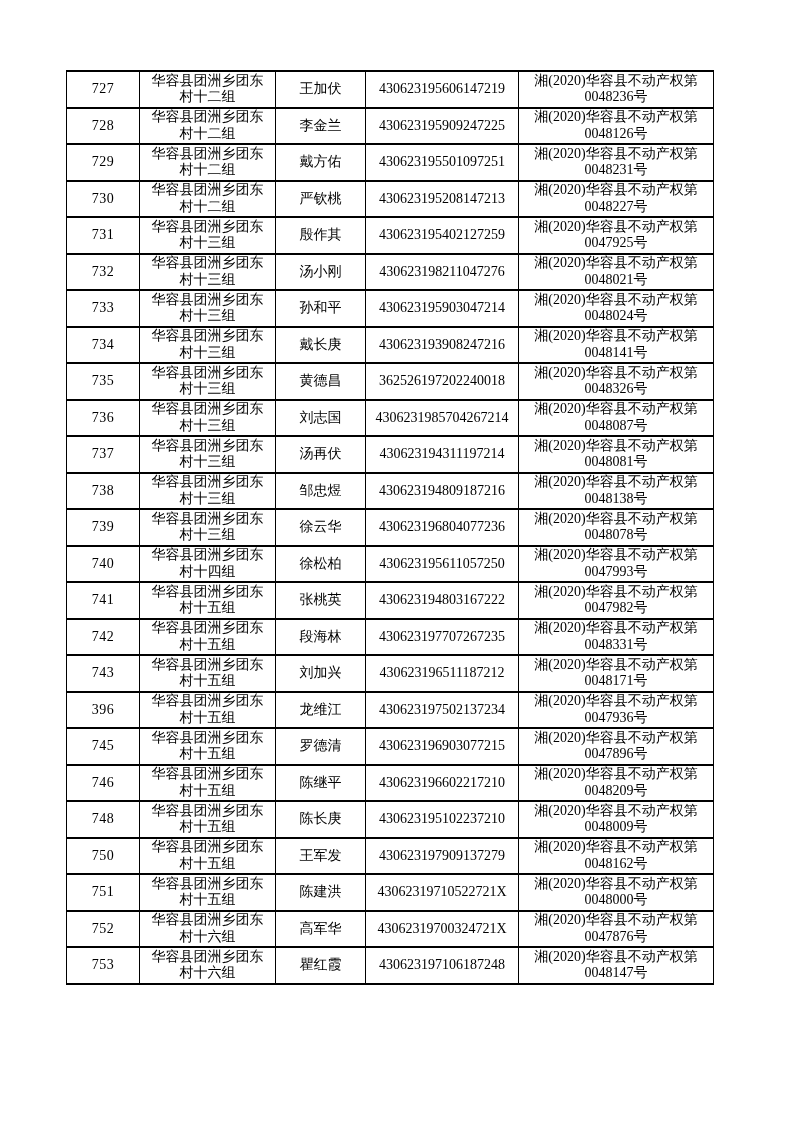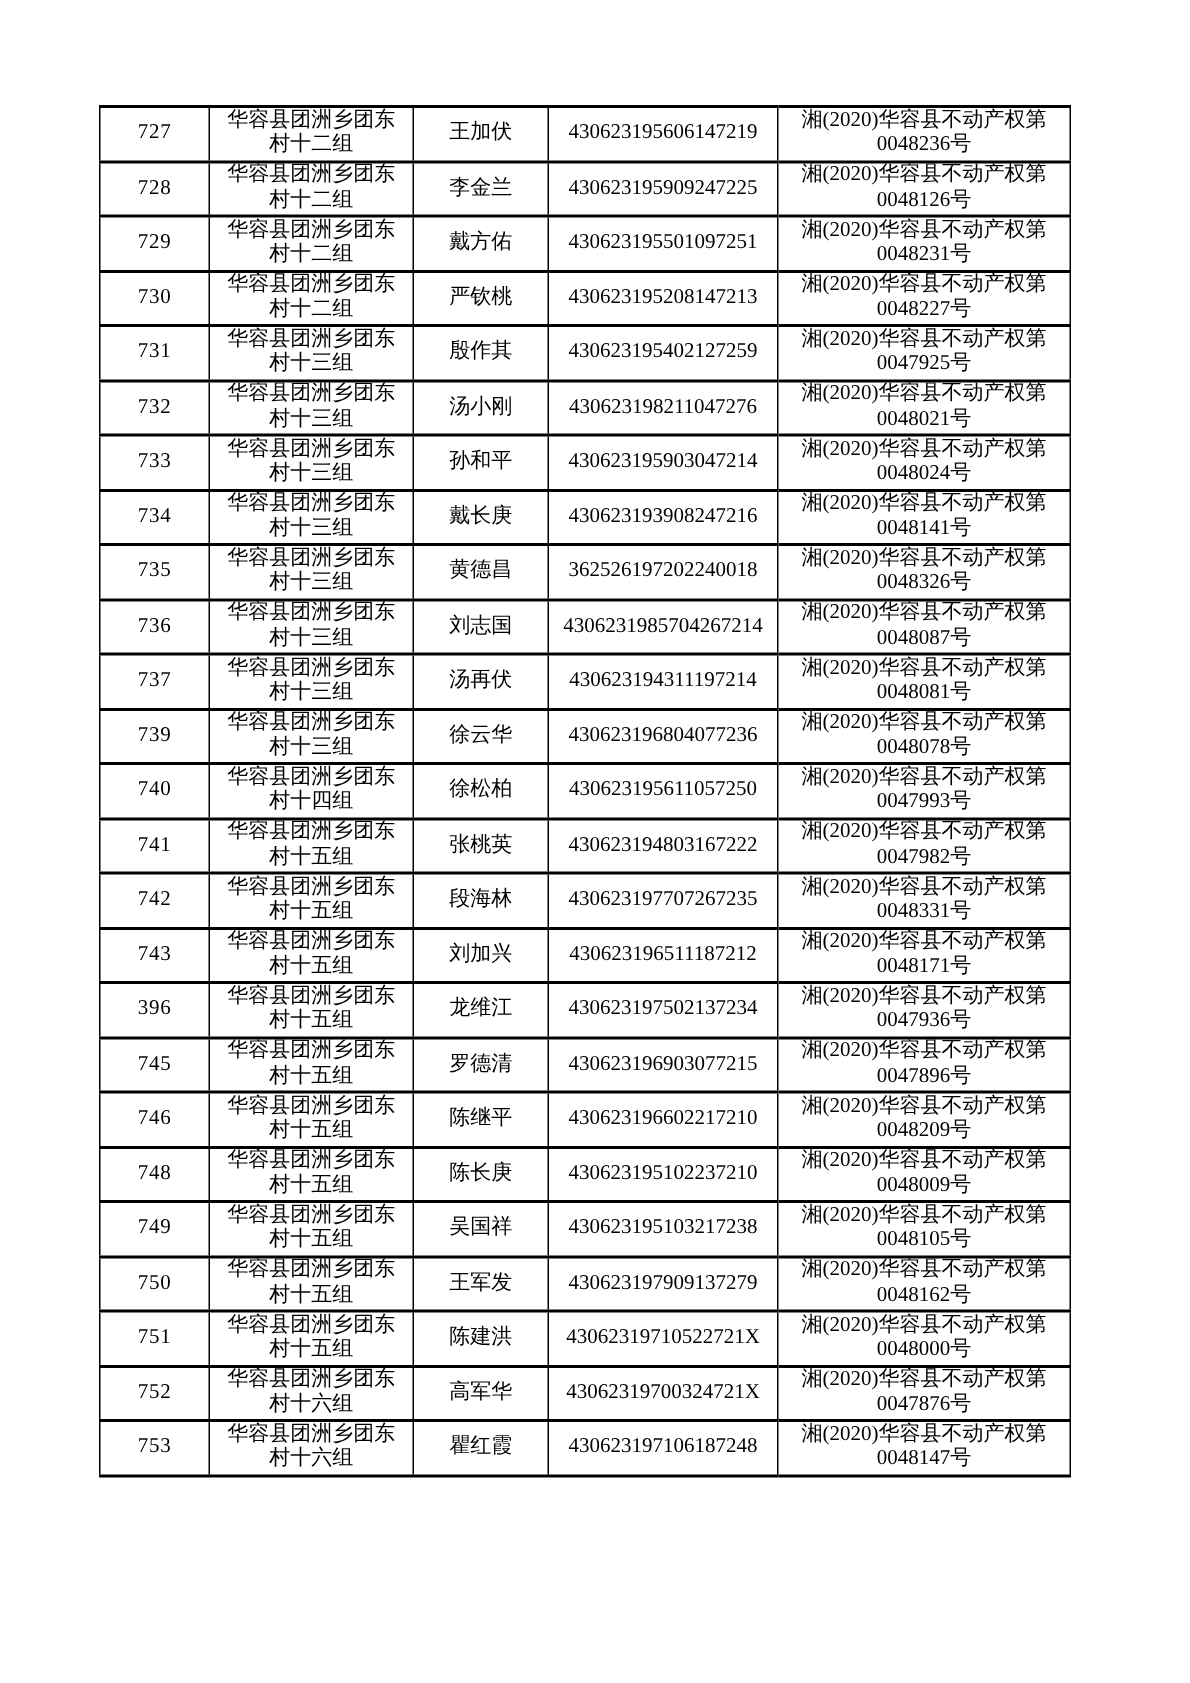--- a/index.html
+++ b/index.html
@@ -164,20 +164,29 @@
   <tr>
     <td class="cell-no">737</td>
     <td class="cell-addr">华容县团洲乡团东
 村十三组</td>
     <td class="cell-name">汤再伏</td>
     <td class="cell-id">430623194311197214</td>
     <td class="cell-cert">湘(2020)华容县不动产权第
 0048081号</td>
   </tr>
 
+  <tr>
+    <td class="cell-no">738</td>
+    <td class="cell-addr">华容县团洲乡团东
+村十三组</td>
+    <td class="cell-name">邹忠煜</td>
+    <td class="cell-id">430623194809187216</td>
+    <td class="cell-cert">湘(2020)华容县不动产权第
+0048138号</td>
+  </tr>
 
   <tr>
     <td class="cell-no">739</td>
     <td class="cell-addr">华容县团洲乡团东
 村十三组</td>
     <td class="cell-name">徐云华</td>
     <td class="cell-id">430623196804077236</td>
     <td class="cell-cert">湘(2020)华容县不动产权第
 0048078号</td>
   </tr>
@@ -256,29 +265,20 @@
   <tr>
     <td class="cell-no">748</td>
     <td class="cell-addr">华容县团洲乡团东
 村十五组</td>
     <td class="cell-name">陈长庚</td>
     <td class="cell-id">430623195102237210</td>
     <td class="cell-cert">湘(2020)华容县不动产权第
 0048009号</td>
   </tr>
 
-  <tr>
-    <td class="cell-no">749</td>
-    <td class="cell-addr">华容县团洲乡团东
-村十五组</td>
-    <td class="cell-name">吴国祥</td>
-    <td class="cell-id">430623195103217238</td>
-    <td class="cell-cert">湘(2020)华容县不动产权第
-0048105号</td>
-  </tr>
 
   <tr>
     <td class="cell-no">750</td>
     <td class="cell-addr">华容县团洲乡团东
 村十五组</td>
     <td class="cell-name">王军发</td>
     <td class="cell-id">430623197909137279</td>
     <td class="cell-cert">湘(2020)华容县不动产权第
 0048162号</td>
   </tr>

